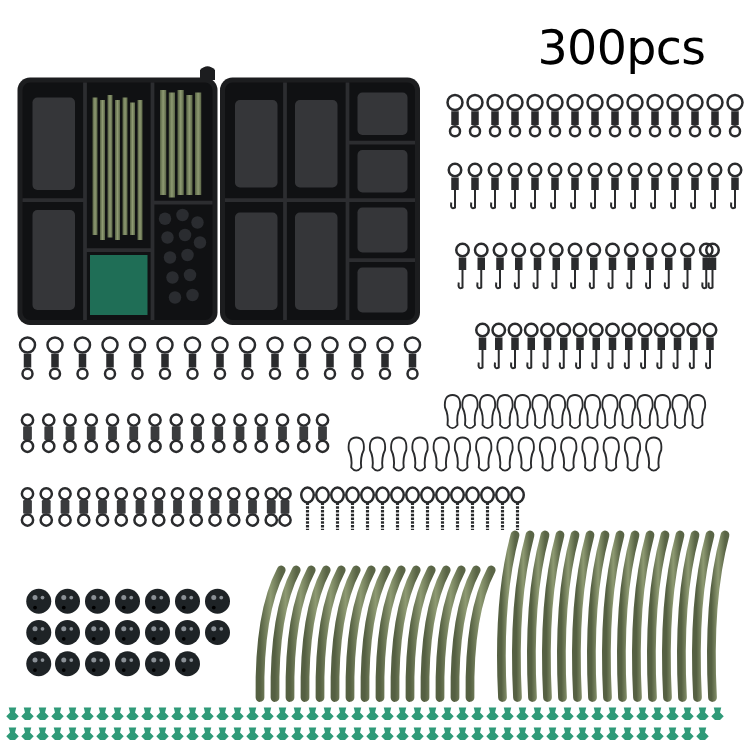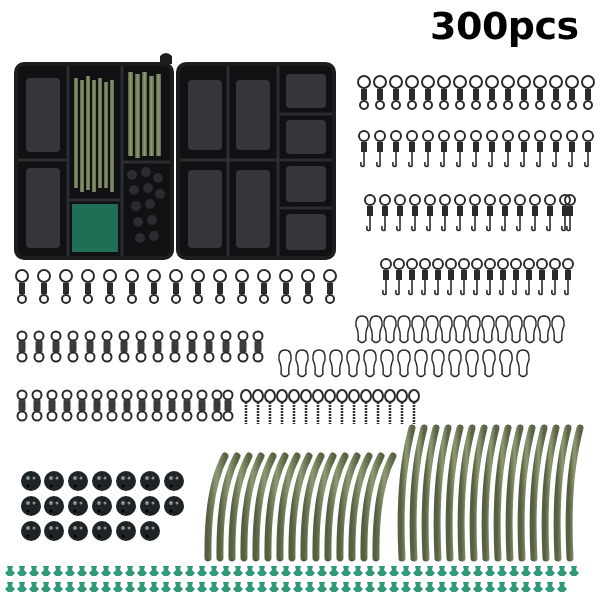--- a/index.html
+++ b/index.html
@@ -1,17 +1,17 @@
 <!DOCTYPE html>
 <html><head>
 <meta charset="utf-8">
 <style>
   html,body{margin:0;padding:0;background:#fff;}
   body{width:600px;height:600px;position:relative;overflow:hidden;font-family:"DejaVu Sans",sans-serif;}
-  .title{position:absolute;left:430px;top:4px;font-size:38px;font-weight:bold;color:#000;letter-spacing:-0.5px;font-family:"DejaVu Sans",sans-serif;}
+  .title{position:absolute;left:430px;top:16px;font-size:38px;font-weight:normal;color:#000;letter-spacing:-0.5px;font-family:"DejaVu Sans",sans-serif;}
   .layer{position:absolute;left:0;top:0;}
 </style>
 </head>
 <body>
 
 <div class="title">300pcs</div>
 
 <svg class="layer" width="600" height="600">
   <defs>
     <g id="swivelRing">

